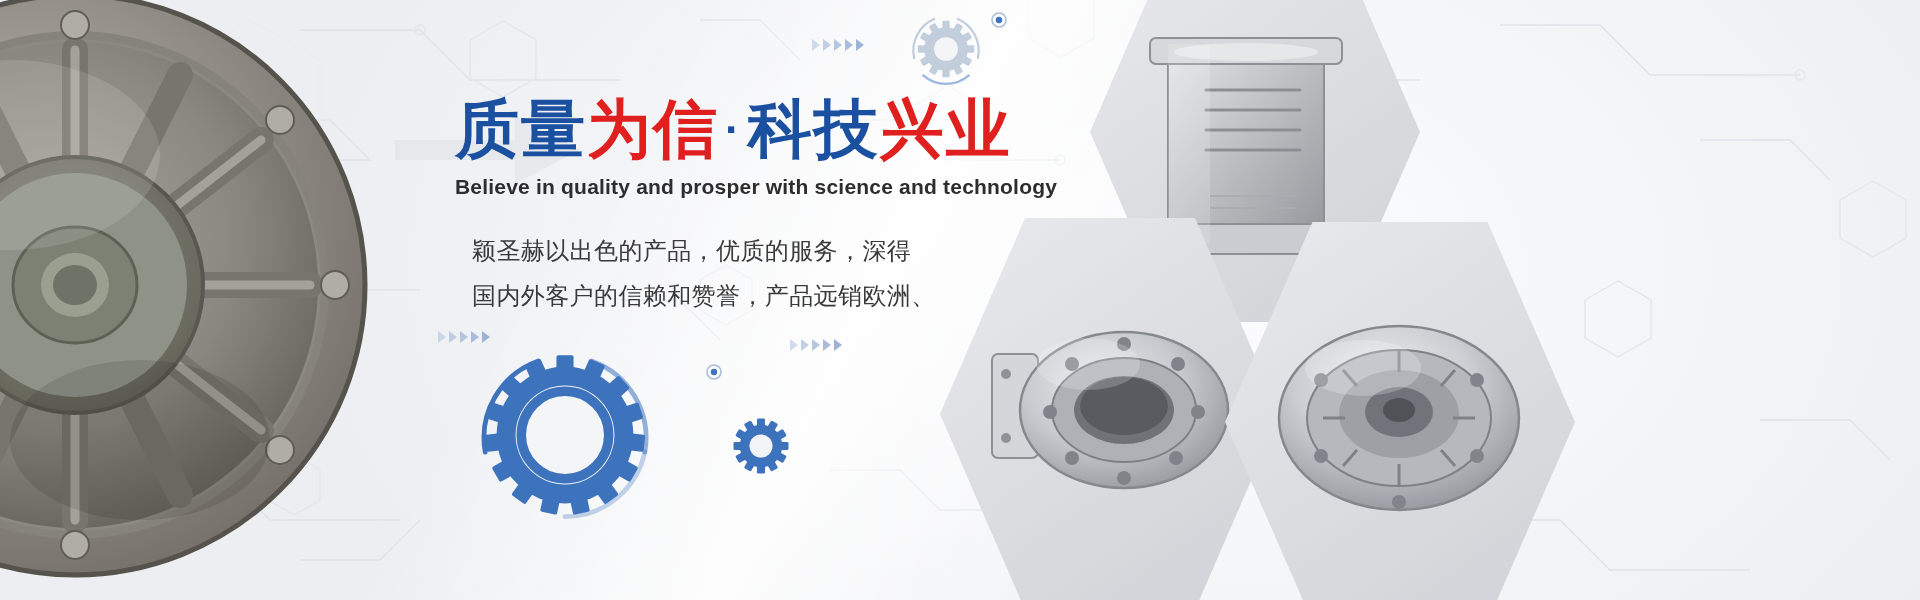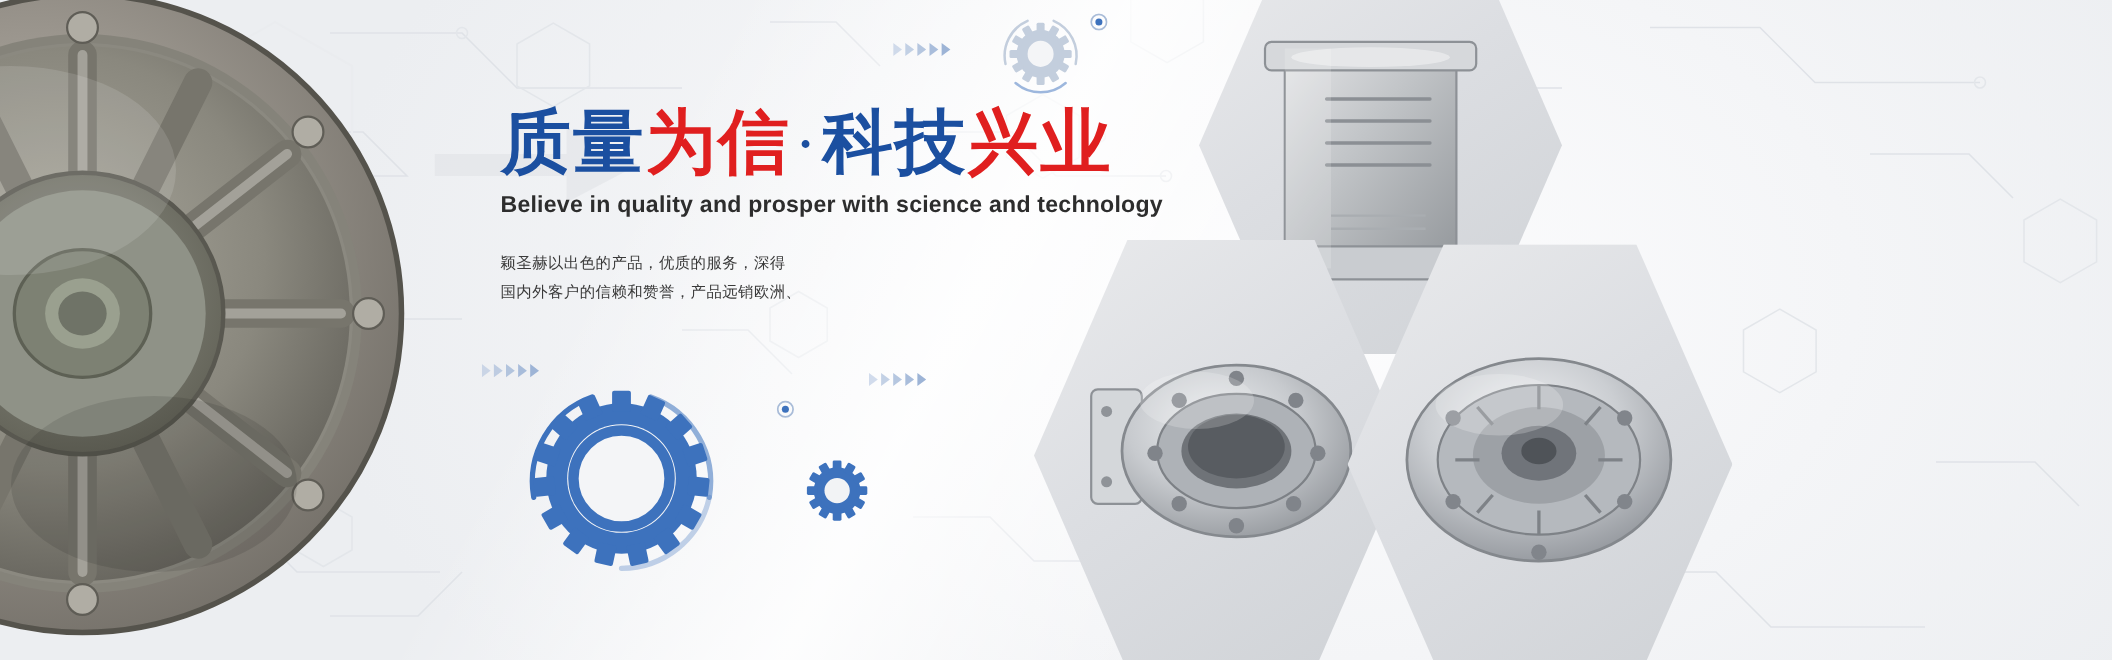--- a/index.html
+++ b/index.html
@@ -37,39 +37,40 @@
   .arrow-wm {
     position:absolute; left:395px; top:88px;
     width:210px; height:125px;
     opacity:.5;
   }
 
   
   .copy { position:absolute; left:455px; top:96px; width:600px; }
 
   .headline {
-    font-family:Liberation Serif, serif;
+    font-family:Liberation Sans, sans-serif;
     font-size:64px; font-weight:700; letter-spacing:2px;
     line-height:1.05; white-space:nowrap;
   }
   .h-blue { color:#1b4fa0; }
   .h-red  { color:#e01f1f; }
   .h-dot  { color:#1b4fa0; font-size:44px; position:relative; top:-6px; padding:0 6px; }
 
   .subline {
     margin-top:12px;
     font-size:21px; font-weight:700; color:#2d2d2d;
     letter-spacing:.2px; white-space:nowrap;
   }
 
   .para {
     margin-top:30px;
-    font-family:Liberation Mono, monospace;
-    font-size:14px; color:#3a3a3a; line-height:1.85;
+    font-family:Liberation Serif, serif;
+    font-size:24px; color:#3a3a3a; line-height:1.85;
     letter-spacing:.4px;
+    margin-left:17px;
   }
   .para div { white-space:nowrap; }
 
   
   .hex {
     position:absolute;
     clip-path:polygon(25% 0%, 75% 0%, 100% 50%, 75% 100%, 25% 100%, 0% 50%);
     overflow:hidden;
   }
   .hex-top    { left:1090px; top:-58px;  width:330px; height:380px; }

